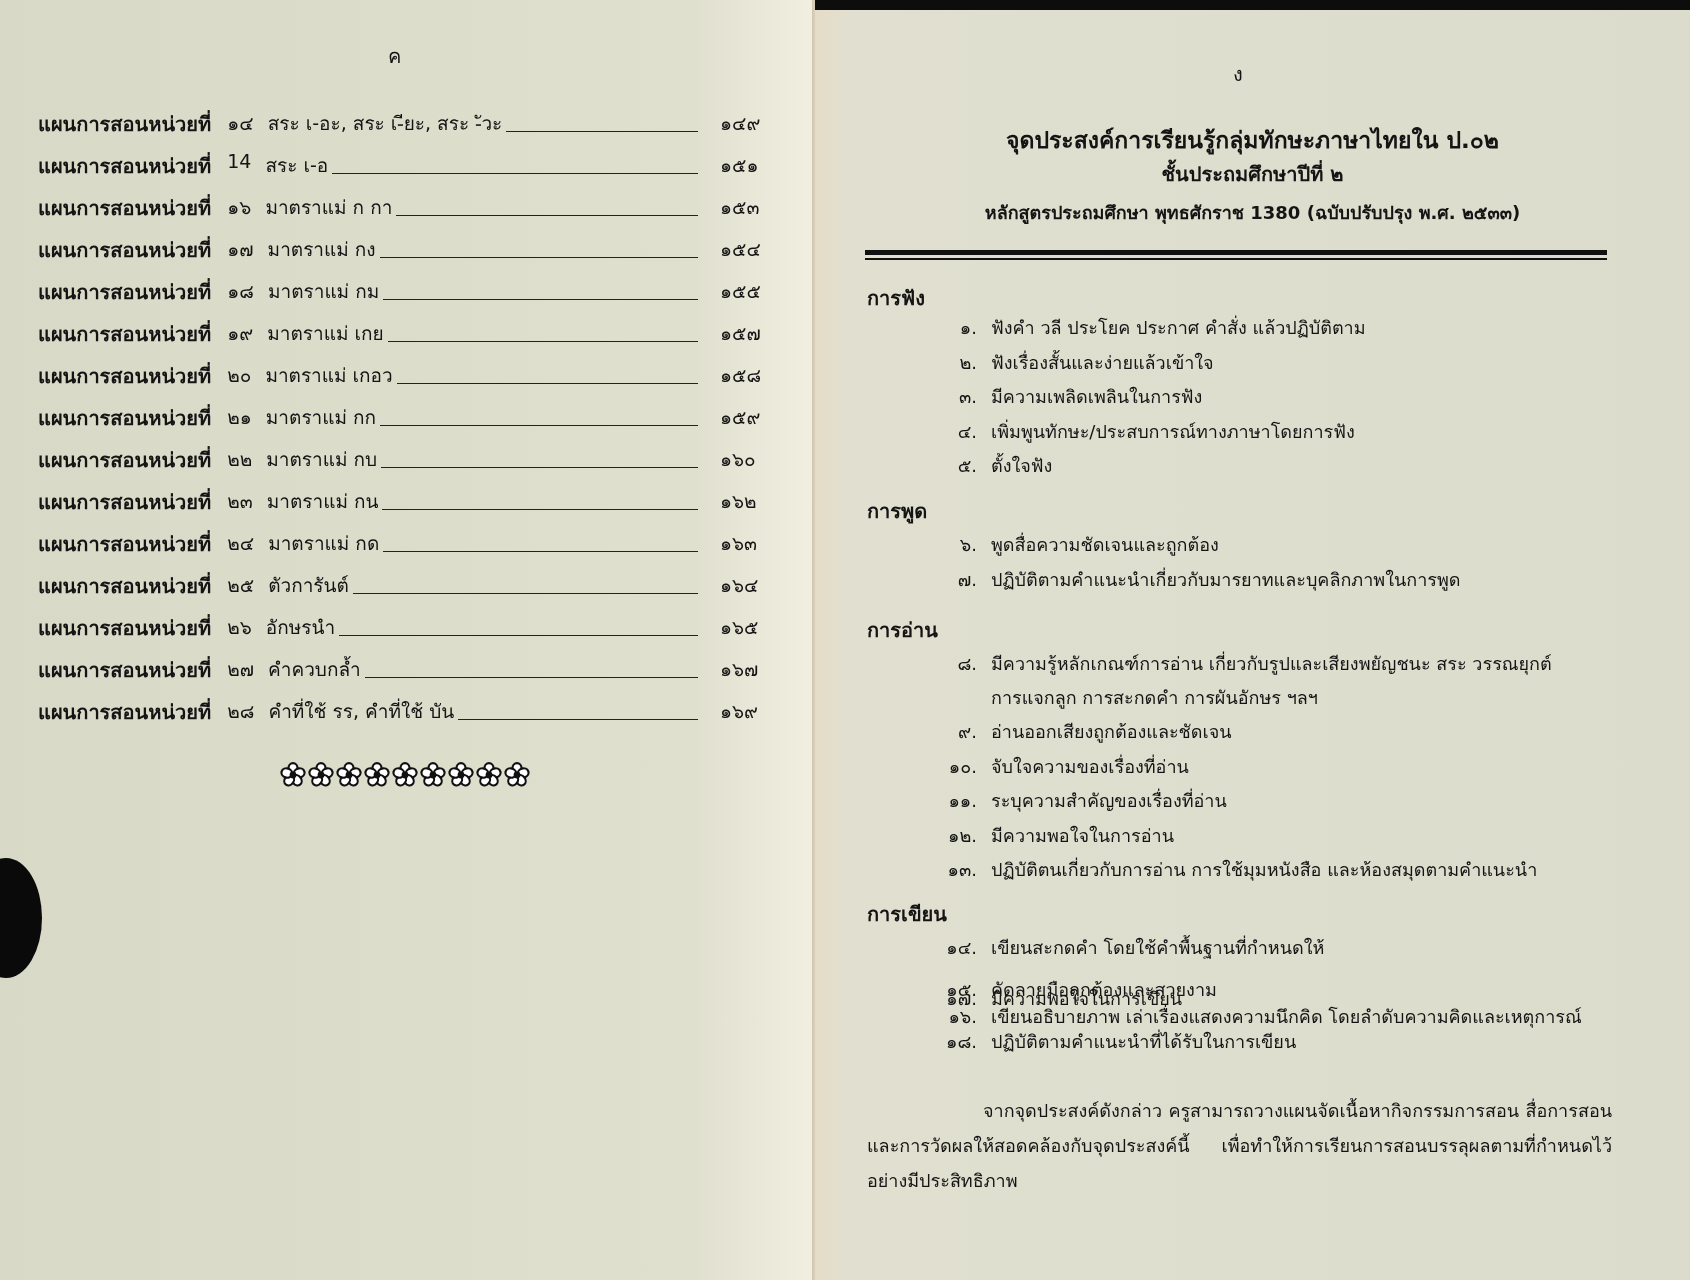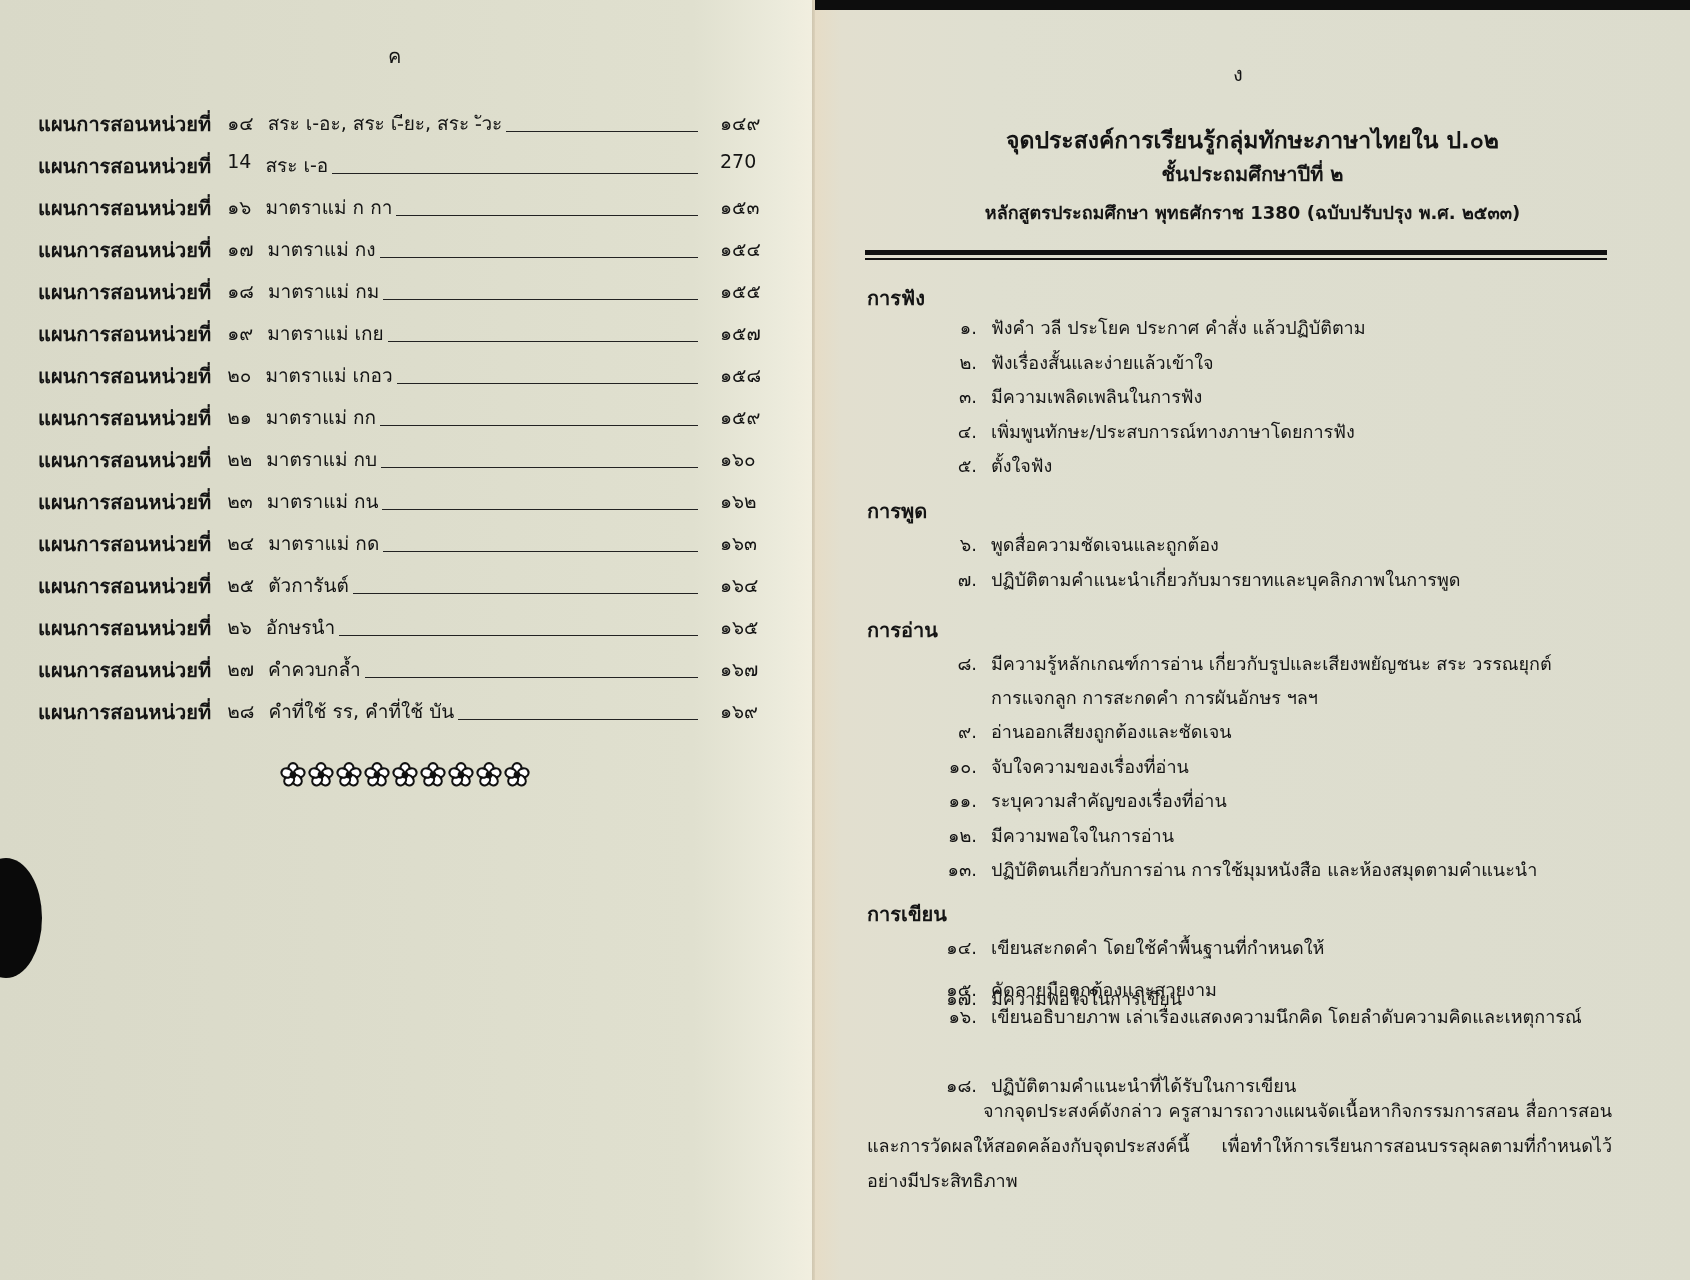--- a/index.html
+++ b/index.html
@@ -57,21 +57,21 @@
         <span class="toc-num">๑๔</span>
         <span class="toc-title">สระ เ-อะ, สระ เ-ียะ, สระ -ัวะ</span>
         <span class="toc-leader"></span>
         <span class="toc-page">๑๔๙</span>
       </div>
       <div class="toc-row" style="top: 150px;">
         <span class="toc-label">แผนการสอนหน่วยที่</span>
         <span class="toc-num">14</span>
         <span class="toc-title">สระ เ-อ</span>
         <span class="toc-leader"></span>
-        <span class="toc-page">270</span>
+        <span class="toc-page">๑๕๑</span>
       </div>
       <div class="toc-row" style="top: 192px;">
         <span class="toc-label">แผนการสอนหน่วยที่</span>
         <span class="toc-num">๑๖</span>
         <span class="toc-title">มาตราแม่ ก กา</span>
         <span class="toc-leader"></span>
         <span class="toc-page">๑๕๓</span>
       </div>
       <div class="toc-row" style="top: 234px;">
         <span class="toc-label">แผนการสอนหน่วยที่</span>
@@ -367,21 +367,21 @@
         <span class="obj-text">
           <div class="obj-row">เขียนอธิบายภาพ เล่าเรื่องแสดงความนึกคิด โดยลำดับความคิดและเหตุการณ์</div>
         </span>
       </div>
       <div class="obj" style="top: 972px;">
         <span class="obj-num obj-row">๑๗.</span>
         <span class="obj-text">
           <div class="obj-row">มีความพอใจในการเขียน</div>
         </span>
       </div>
-      <div class="obj" style="top: 1059px;">
+      <div class="obj" style="top: 1015px;">
         <span class="obj-num obj-row">๑๘.</span>
         <span class="obj-text">
           <div class="obj-row">ปฏิบัติตามคำแนะนำที่ได้รับในการเขียน</div>
         </span>
       </div>
     </div>
 
   <div class="para" style="top:1083px;text-indent:116px;">จากจุดประสงค์ดังกล่าว ครูสามารถวางแผนจัดเนื้อหากิจกรรมการสอน สื่อการสอน และการวัดผลให้สอดคล้องกับจุดประสงค์นี้ เพื่อทำให้การเรียนการสอนบรรลุผลตามที่กำหนดไว้อย่างมีประสิทธิภาพ</div>
 </div>
 

